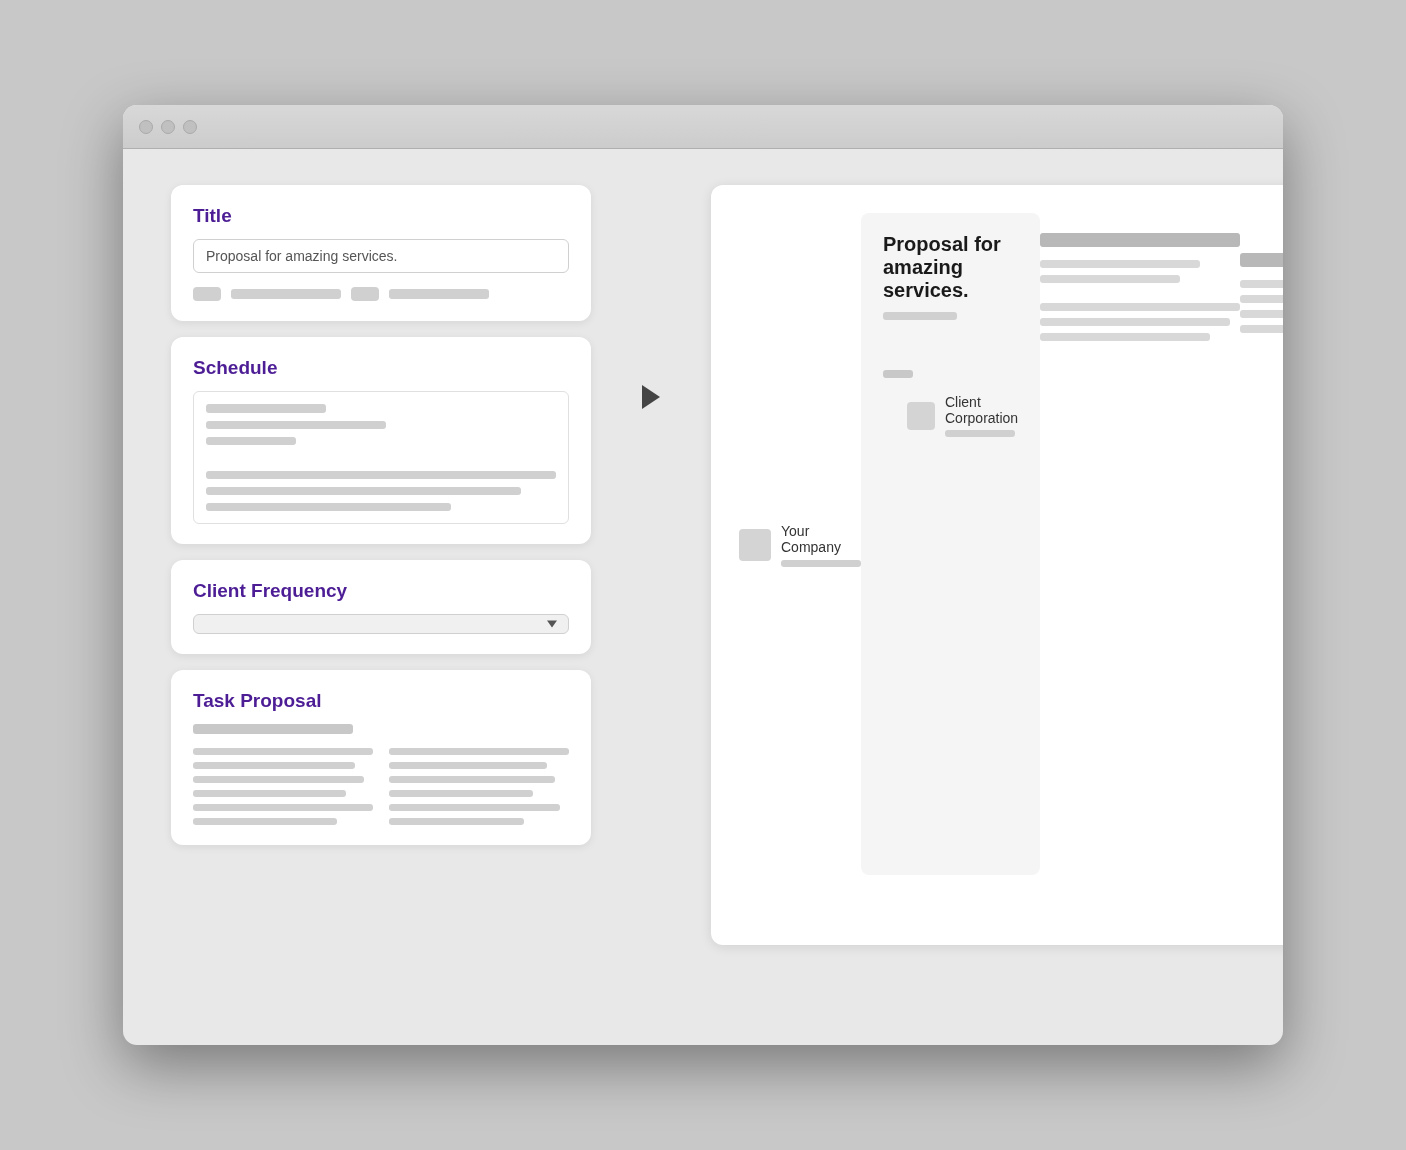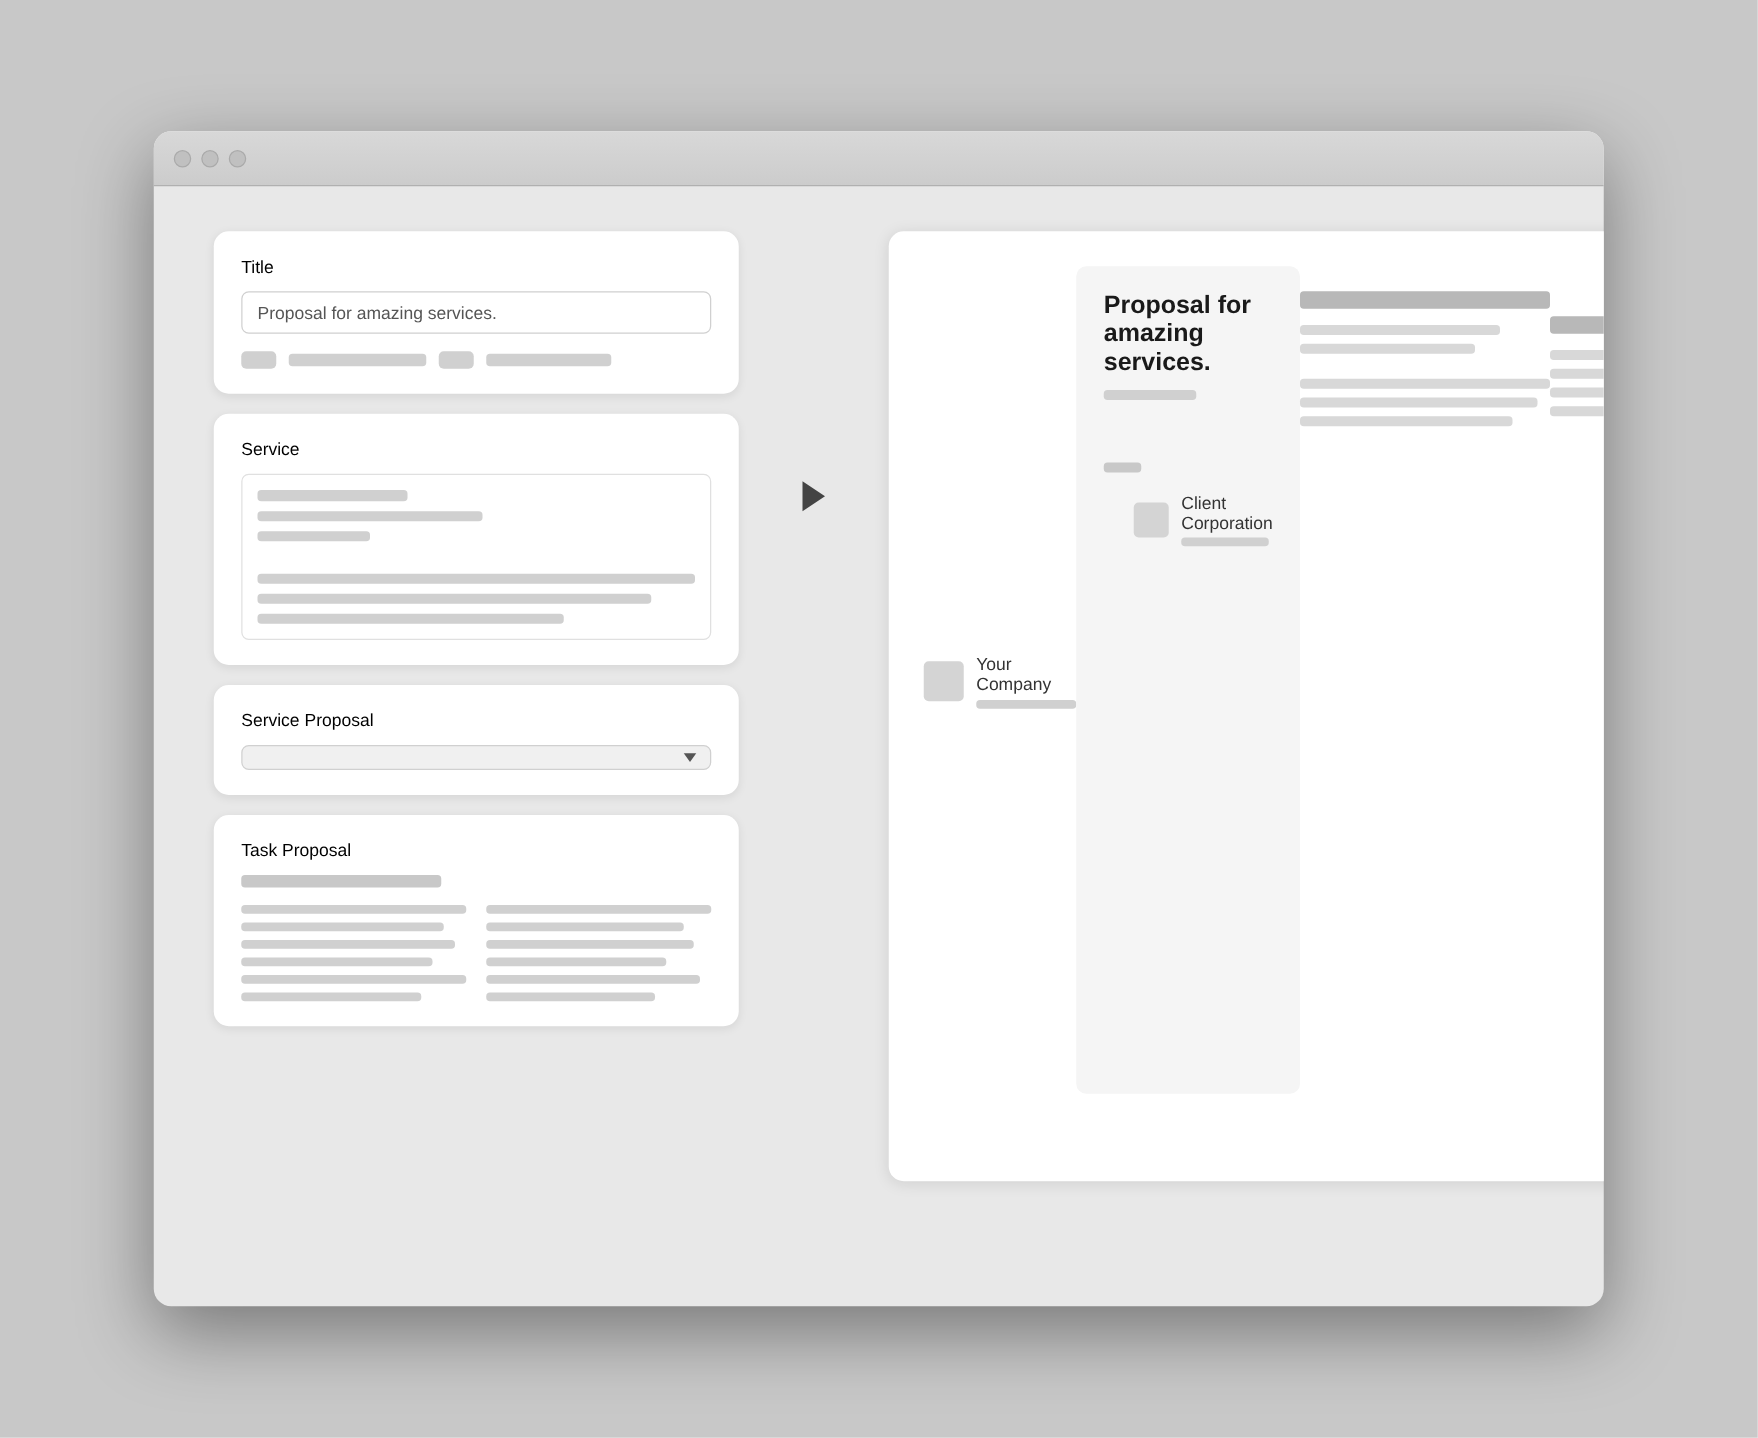--- a/index.html
+++ b/index.html
@@ -63,23 +63,23 @@
     }
 
     .card {
       background: #ffffff;
       border-radius: 12px;
       padding: 20px 22px;
       box-shadow: 0 2px 8px rgba(0,0,0,0.08);
     }
 
     .card-title {
-      font-size: 14px;
-      font-weight: 400;
-      color: #000000;
+      font-size: 19px;
+      font-weight: 700;
+      color: #4c1d95;
       margin-bottom: 12px;
     }
 
     
     .title-input {
       width: 100%;
       border: 1px solid #d0d0d0;
       border-radius: 6px;
       padding: 8px 12px;
       font-size: 14px;
@@ -354,34 +354,34 @@
         <div class="title-meta">
           <div class="placeholder-box" style="width:28px;height:14px;"></div>
           <div class="placeholder-bar" style="width:110px;"></div>
           <div class="placeholder-box" style="width:28px;height:14px;"></div>
           <div class="placeholder-bar" style="width:100px;"></div>
         </div>
       </div>
 
 
       <div class="card">
-        <div class="card-title">Service</div>
+        <div class="card-title">Schedule</div>
         <div class="charges-content">
           <div class="placeholder-bar" style="width:120px;height:9px;"></div>
           <div class="placeholder-bar" style="width:180px;height:8px;"></div>
           <div class="placeholder-bar" style="width:90px;height:8px;"></div>
           <div style="margin-top:10px;"></div>
           <div class="placeholder-bar" style="width:100%;height:8px;"></div>
           <div class="placeholder-bar" style="width:90%;height:8px;"></div>
           <div class="placeholder-bar" style="width:70%;height:8px;"></div>
         </div>
       </div>
 
       <div class="card">
-        <div class="card-title">Service Proposal</div>
+        <div class="card-title">Client Frequency</div>
         <div class="select-wrapper">
           <div class="select-box" style="background:#f0f0f0;"></div>
           <div class="select-arrow"></div>
         </div>
       </div>
 
       <div class="card">
         <div class="card-title">Task Proposal</div>
         <div class="task-meta-bar"></div>
         <div class="task-columns">

